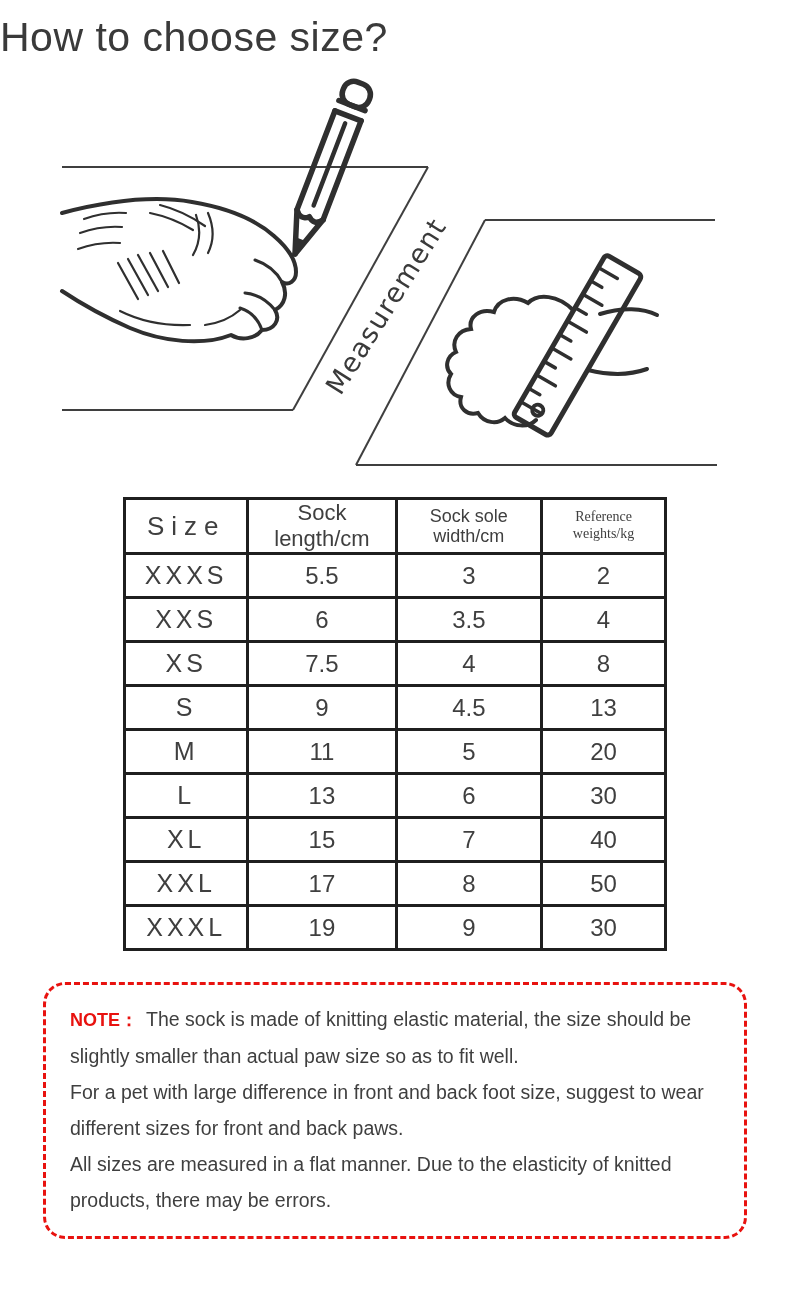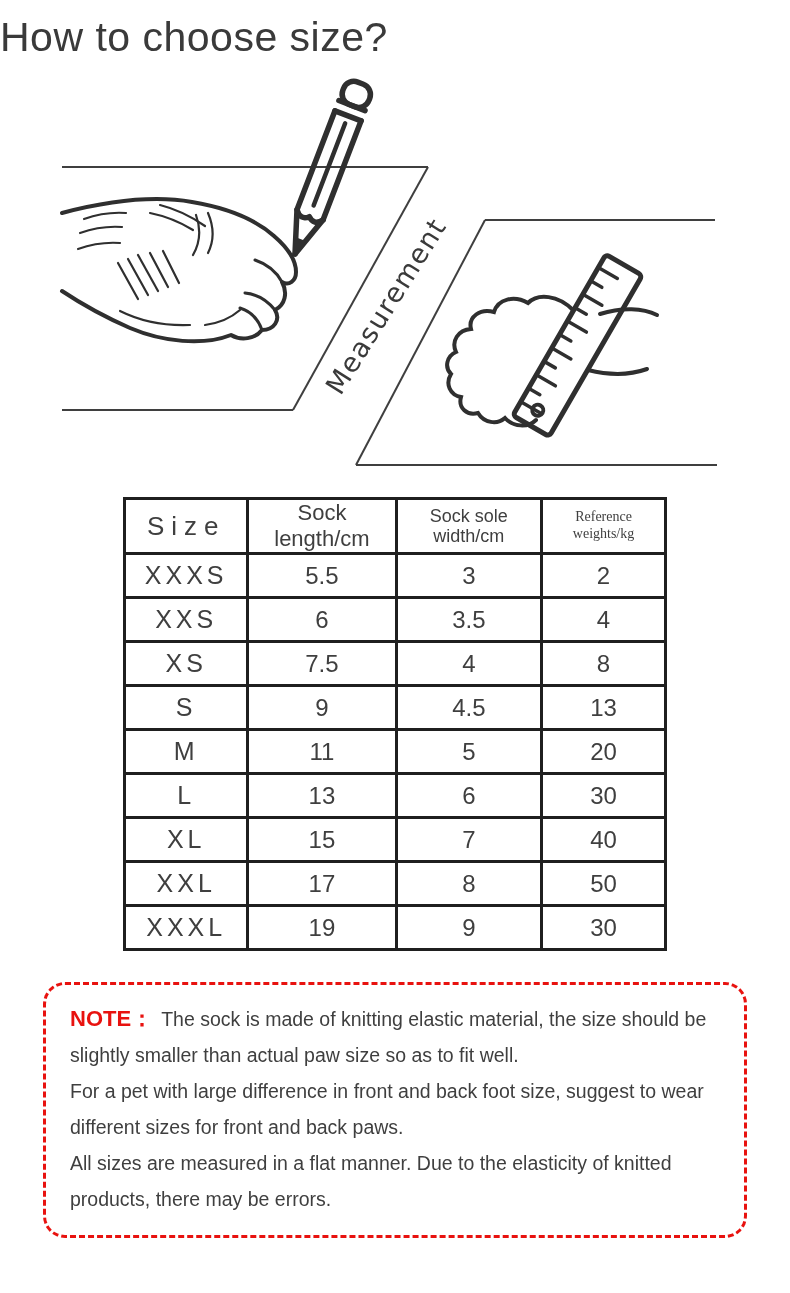--- a/index.html
+++ b/index.html
@@ -29,21 +29,21 @@
   .cell-size{font-size:25px;letter-spacing:4px;}
   .cell-num{font-size:24px;}
 
   .note-box{
     box-sizing:border-box;width:704px;margin:31px auto 0 auto;
     border:3px dashed #e8120f;border-radius:22px;
     padding:16px 22px 18px 24px;
   }
   .note-box p{margin:0;font-size:19.5px;line-height:36px;color:#3f3f3f;}
   .note-label{
-    color:#e8120f;font-weight:700;font-size:22px;margin-right:8px;
+    color:#e8120f;font-weight:700;font-size:18px;margin-right:8px;
   }
 </style>
 </head>
 <body>
 
 <h1 class="page-title">How to choose size?</h1>
 
 <svg class="illustration" viewBox="0 0 790 428" aria-hidden="true">
 
   <g stroke="#3f3f3f" stroke-width="2" fill="none">

